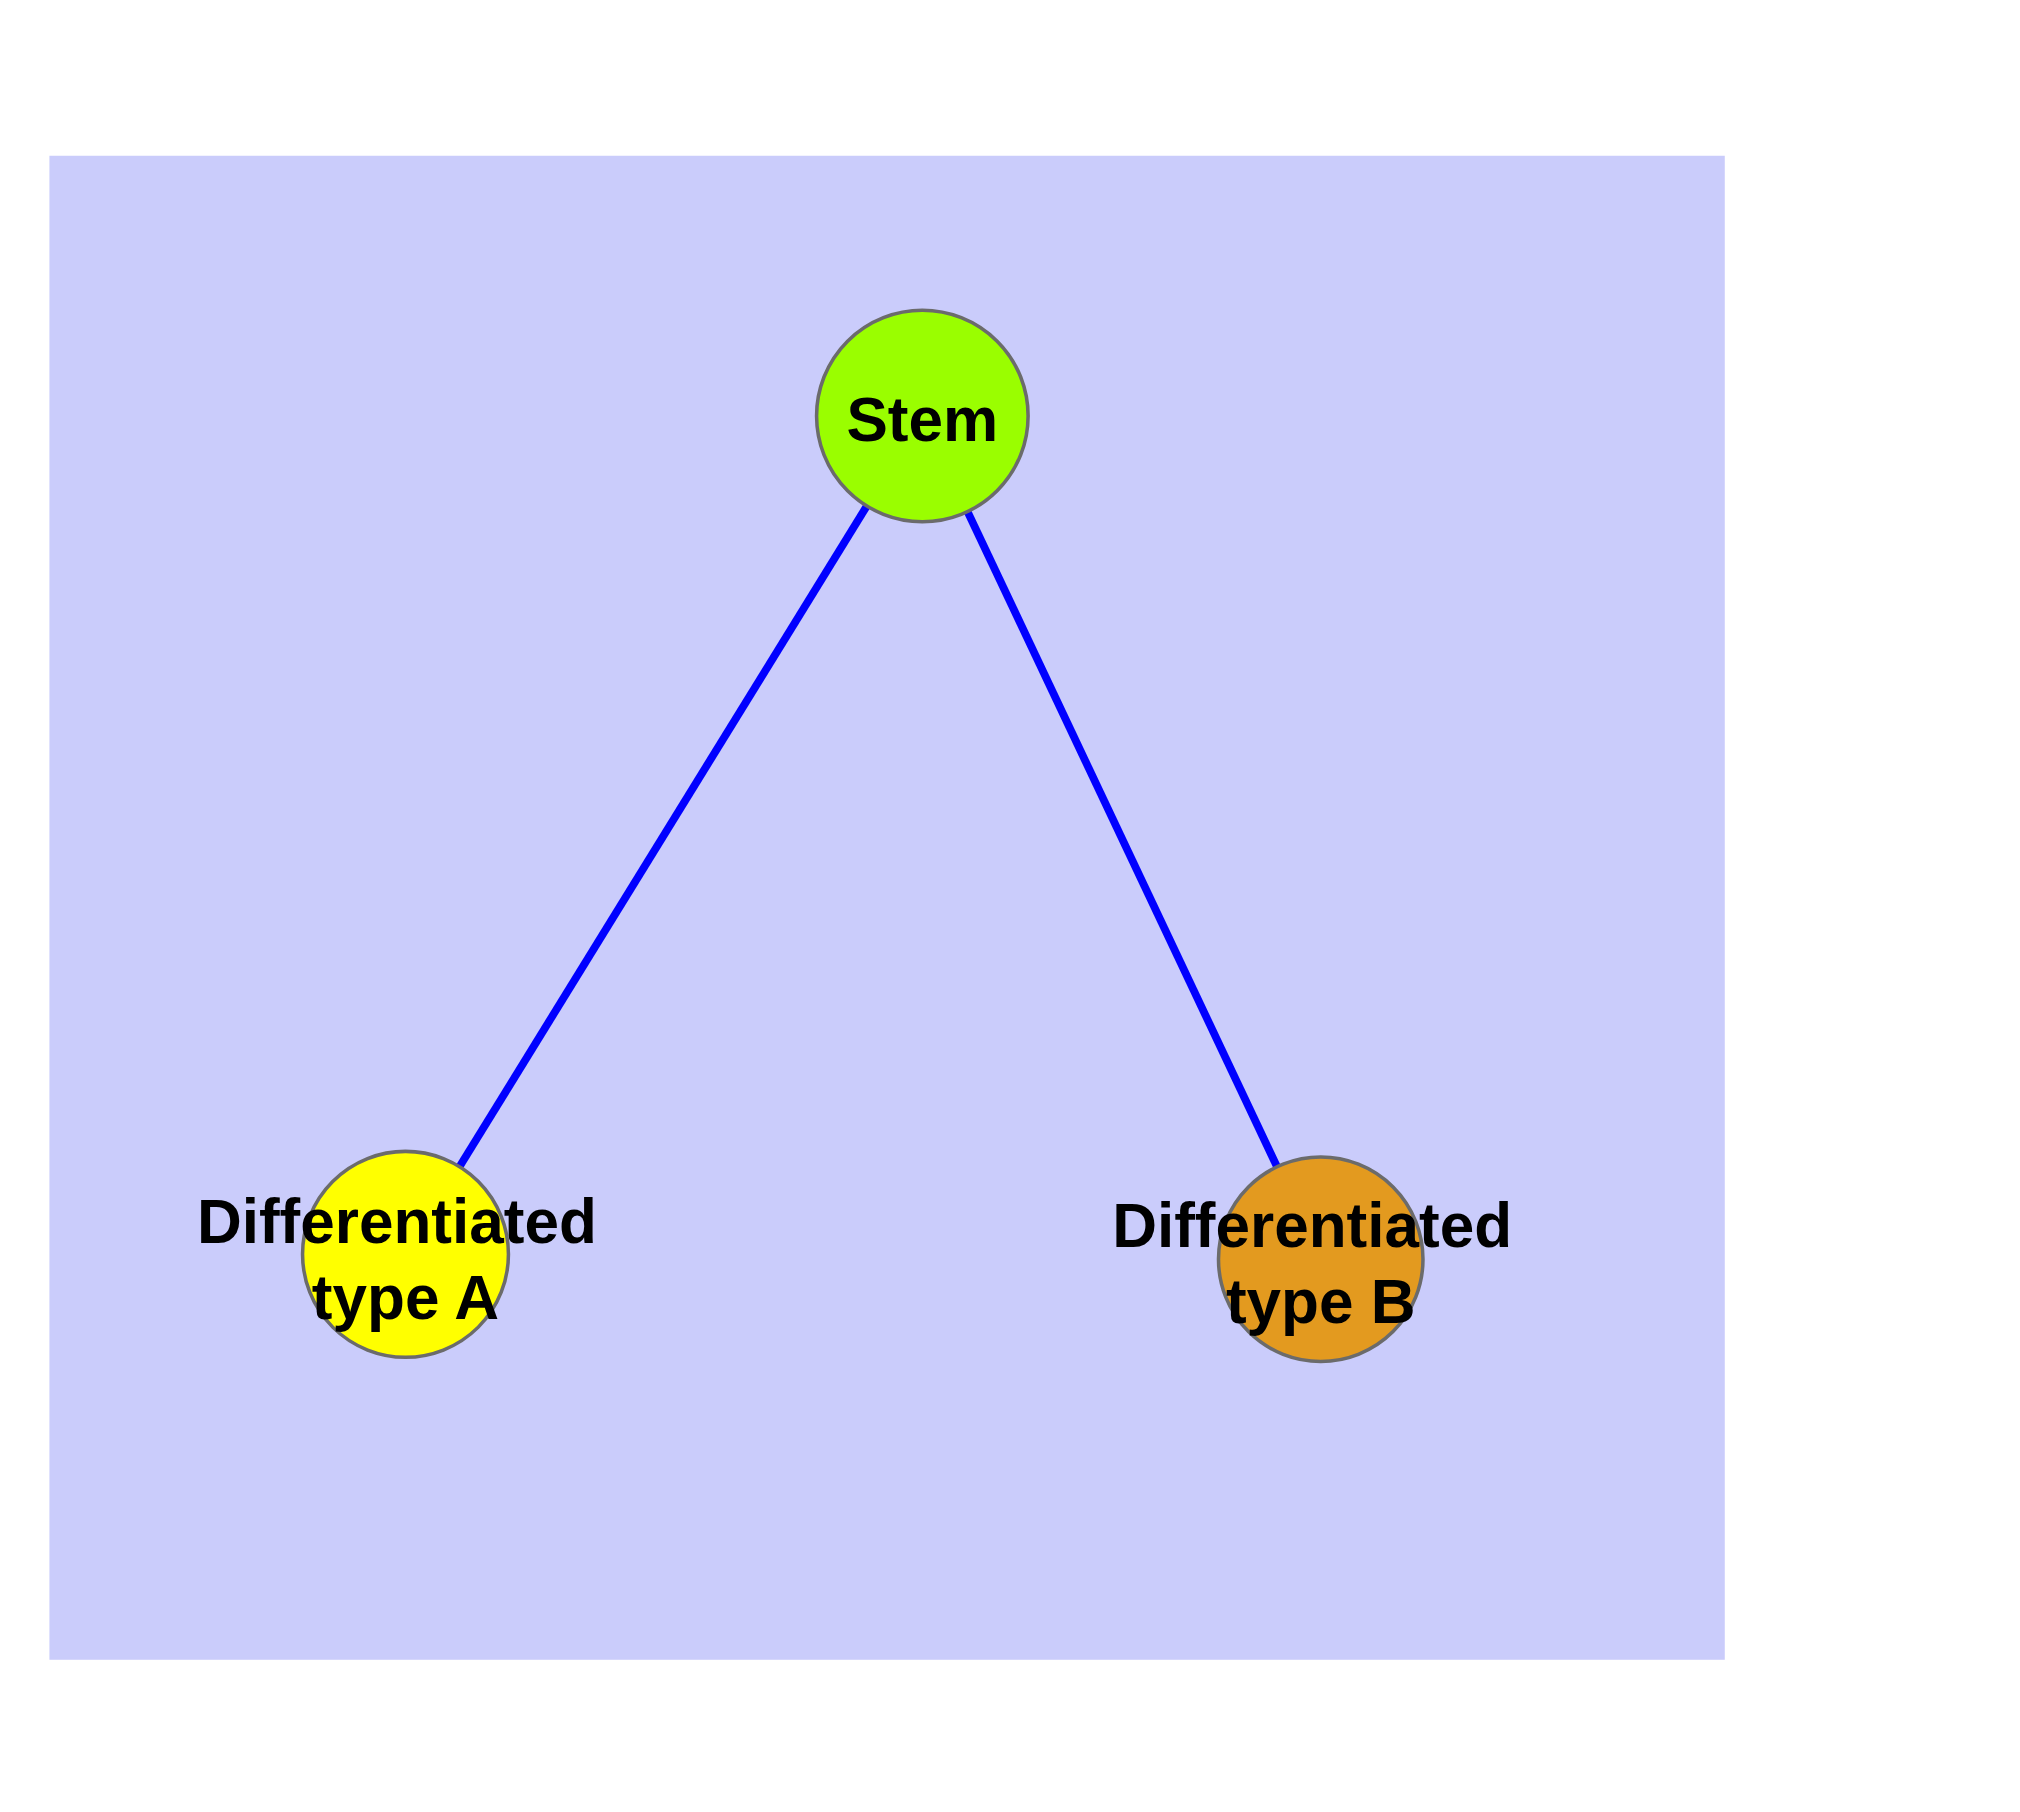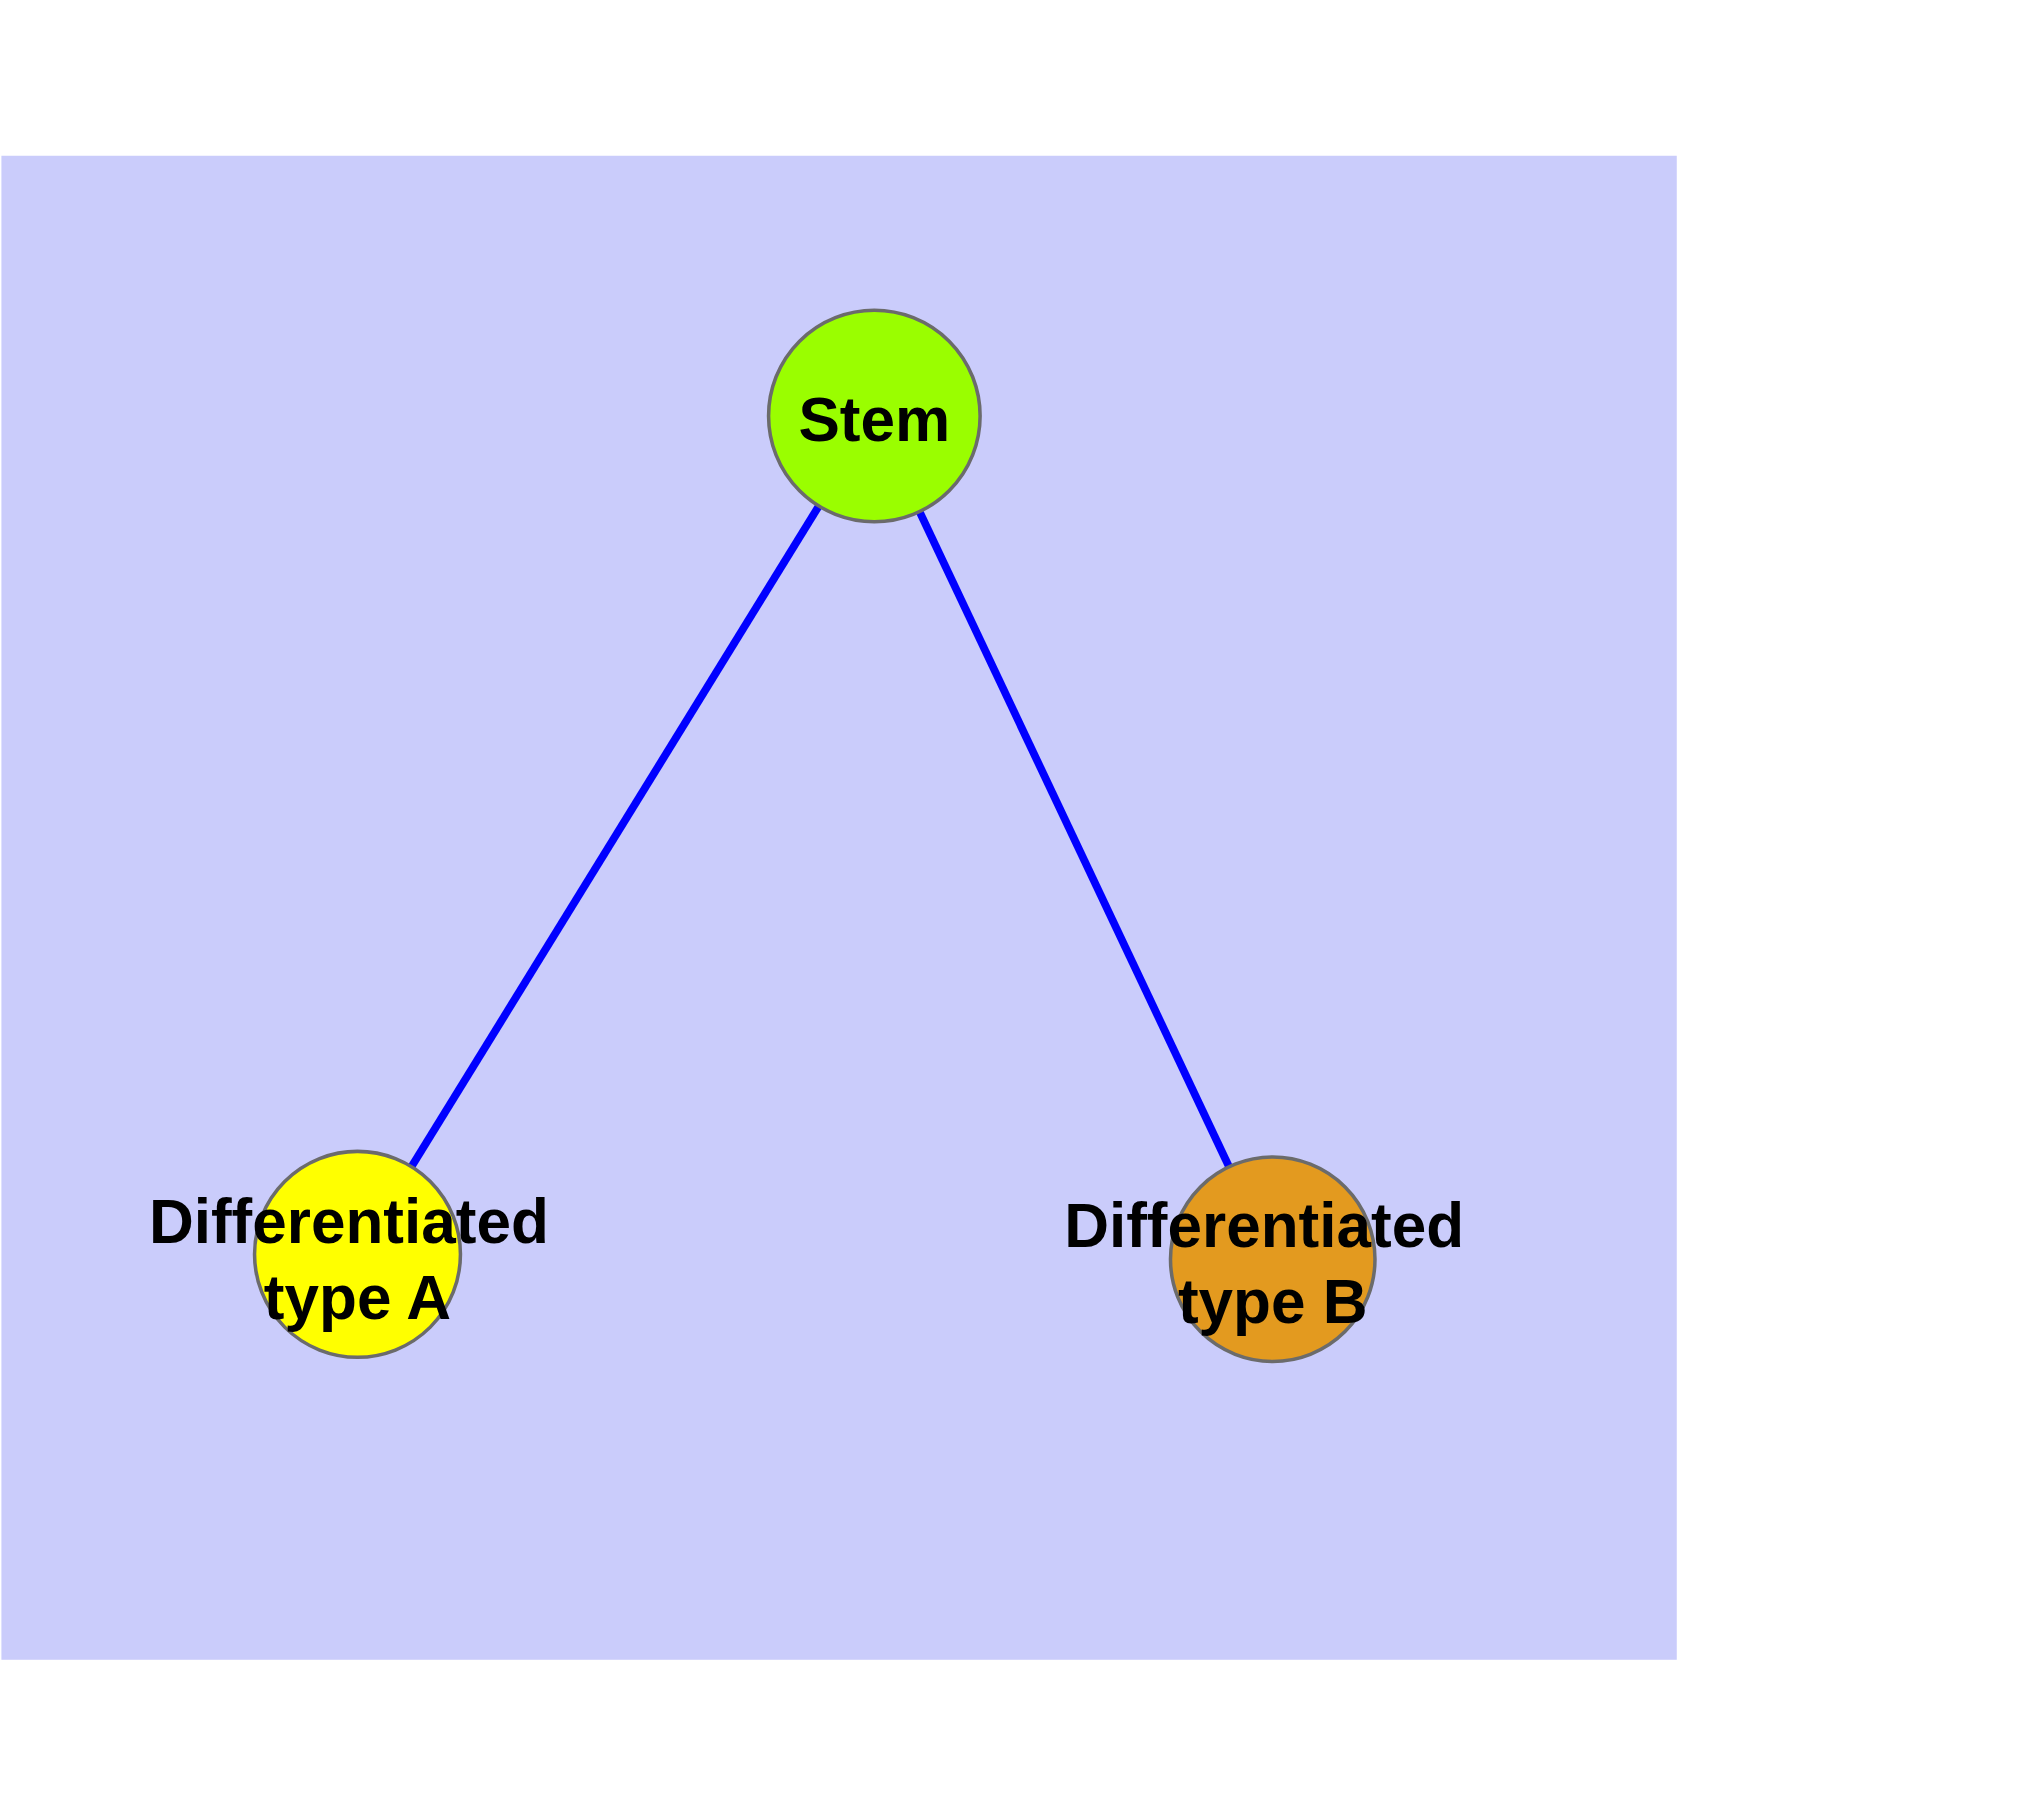--- a/index.html
+++ b/index.html
@@ -4,20 +4,21 @@
 <style>
   html, body {
     margin: 0;
     padding: 0;
     background: #ffffff;
   }
   .canvas {
     width: 1681px;
     height: 1812px;
     position: relative;
+    padding-left: 48px;
   }
   .canvas svg {
     display: block;
     width: 100%;
     height: 100%;
   }
   .node-circle {
     stroke-width: 5px;
   }
   .edge-line {

